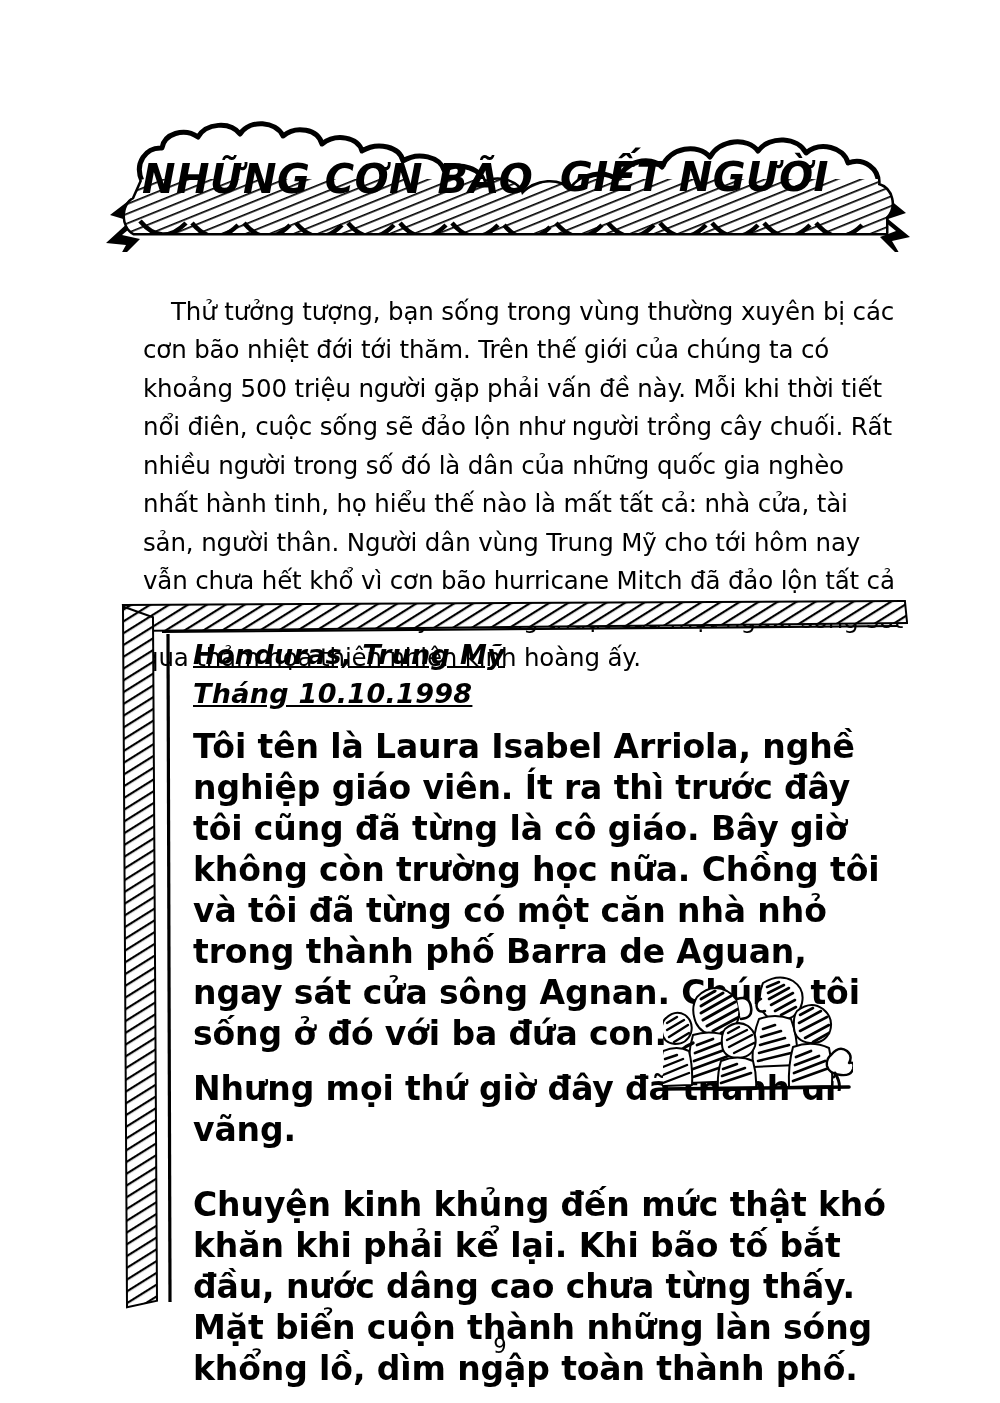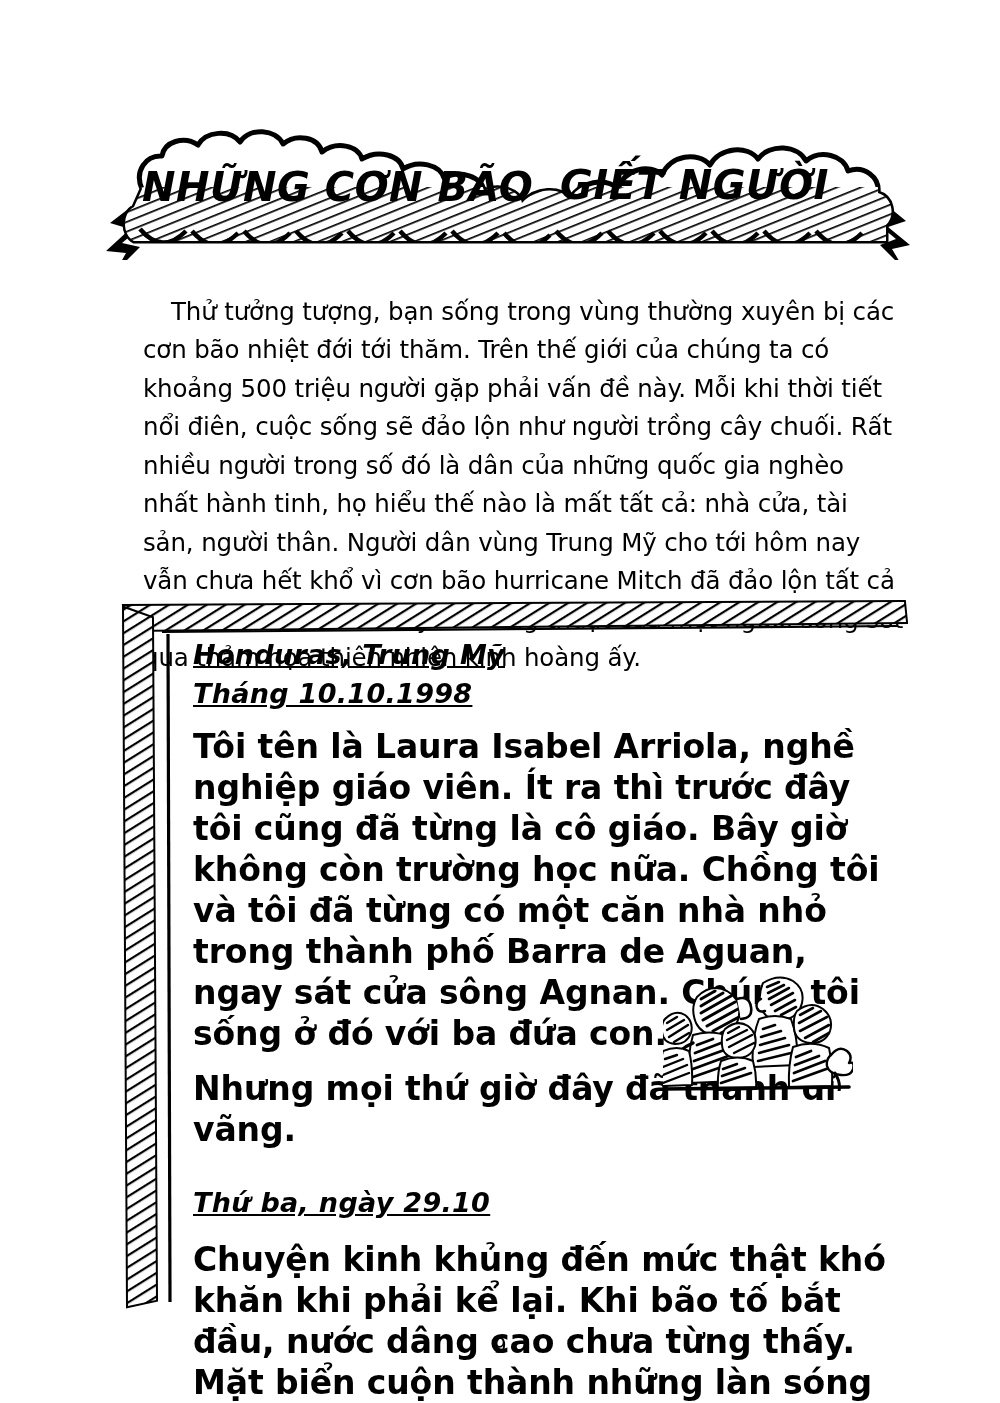--- a/index.html
+++ b/index.html
@@ -13,21 +13,21 @@
     position: relative;
     overflow: hidden;
     font-family: "DejaVu Sans", sans-serif;
     color: #000000;
   }
 
   
   #title-banner {
     position: absolute;
     left: 100px;
-    top: 125px;
+    top: 117px;
     width: 820px;
     height: 135px;
   }
   #title-banner svg { display: block; }
   .cloud-title-text {
     font-family: "DejaVu Sans", sans-serif;
     font-weight: bold;
     font-style: italic;
     fill: #000;
     letter-spacing: 0.5px;
@@ -244,21 +244,20 @@
 <div id="diary-content">
 
   <section id="diary-entry-1">
     <div class="diary-heading">Honduras, Trung Mỹ</div>
     <div class="diary-heading">Tháng 10.10.1998</div>
     <p class="diary-para">Tôi tên là Laura Isabel Arriola, nghề nghiệp giáo viên. Ít ra thì trước đây tôi cũng đã từng là cô giáo. Bây giờ không còn trường học nữa. Chồng tôi và tôi đã từng có một căn nhà nhỏ trong thành phố Barra de Aguan, ngay sát cửa sông Agnan. Chúng tôi sống ở đó với ba đứa con.</p>
     <p class="diary-para">Nhưng mọi thứ giờ đây đã thành dĩ vãng.</p>
   </section>
 
   <section id="diary-entry-2">
-    <div class="diary-heading">Thứ ba, ngày 29.10</div>
     <p class="diary-para">Chuyện kinh khủng đến mức thật khó khăn khi phải kể lại. Khi bão tố bắt đầu, nước dâng cao chưa từng thấy. Mặt biển cuộn thành những làn sóng khổng lồ, dìm ngập toàn thành phố.</p>
   </section>
 
 </div>
 
 <div id="family-illustration">
   <svg width="190" height="118" viewBox="0 0 190 118" xmlns="http://www.w3.org/2000/svg">
     <g fill="#000" stroke="#000" stroke-width="2" stroke-linejoin="round" stroke-linecap="round">
 
       <path d="M 100,10 q 16,-10 30,-2 q 12,8 9,22 q -3,14 -18,17 q -16,2 -22,-10 q -5,-14 1,-27 Z" fill="#fff"></path>

